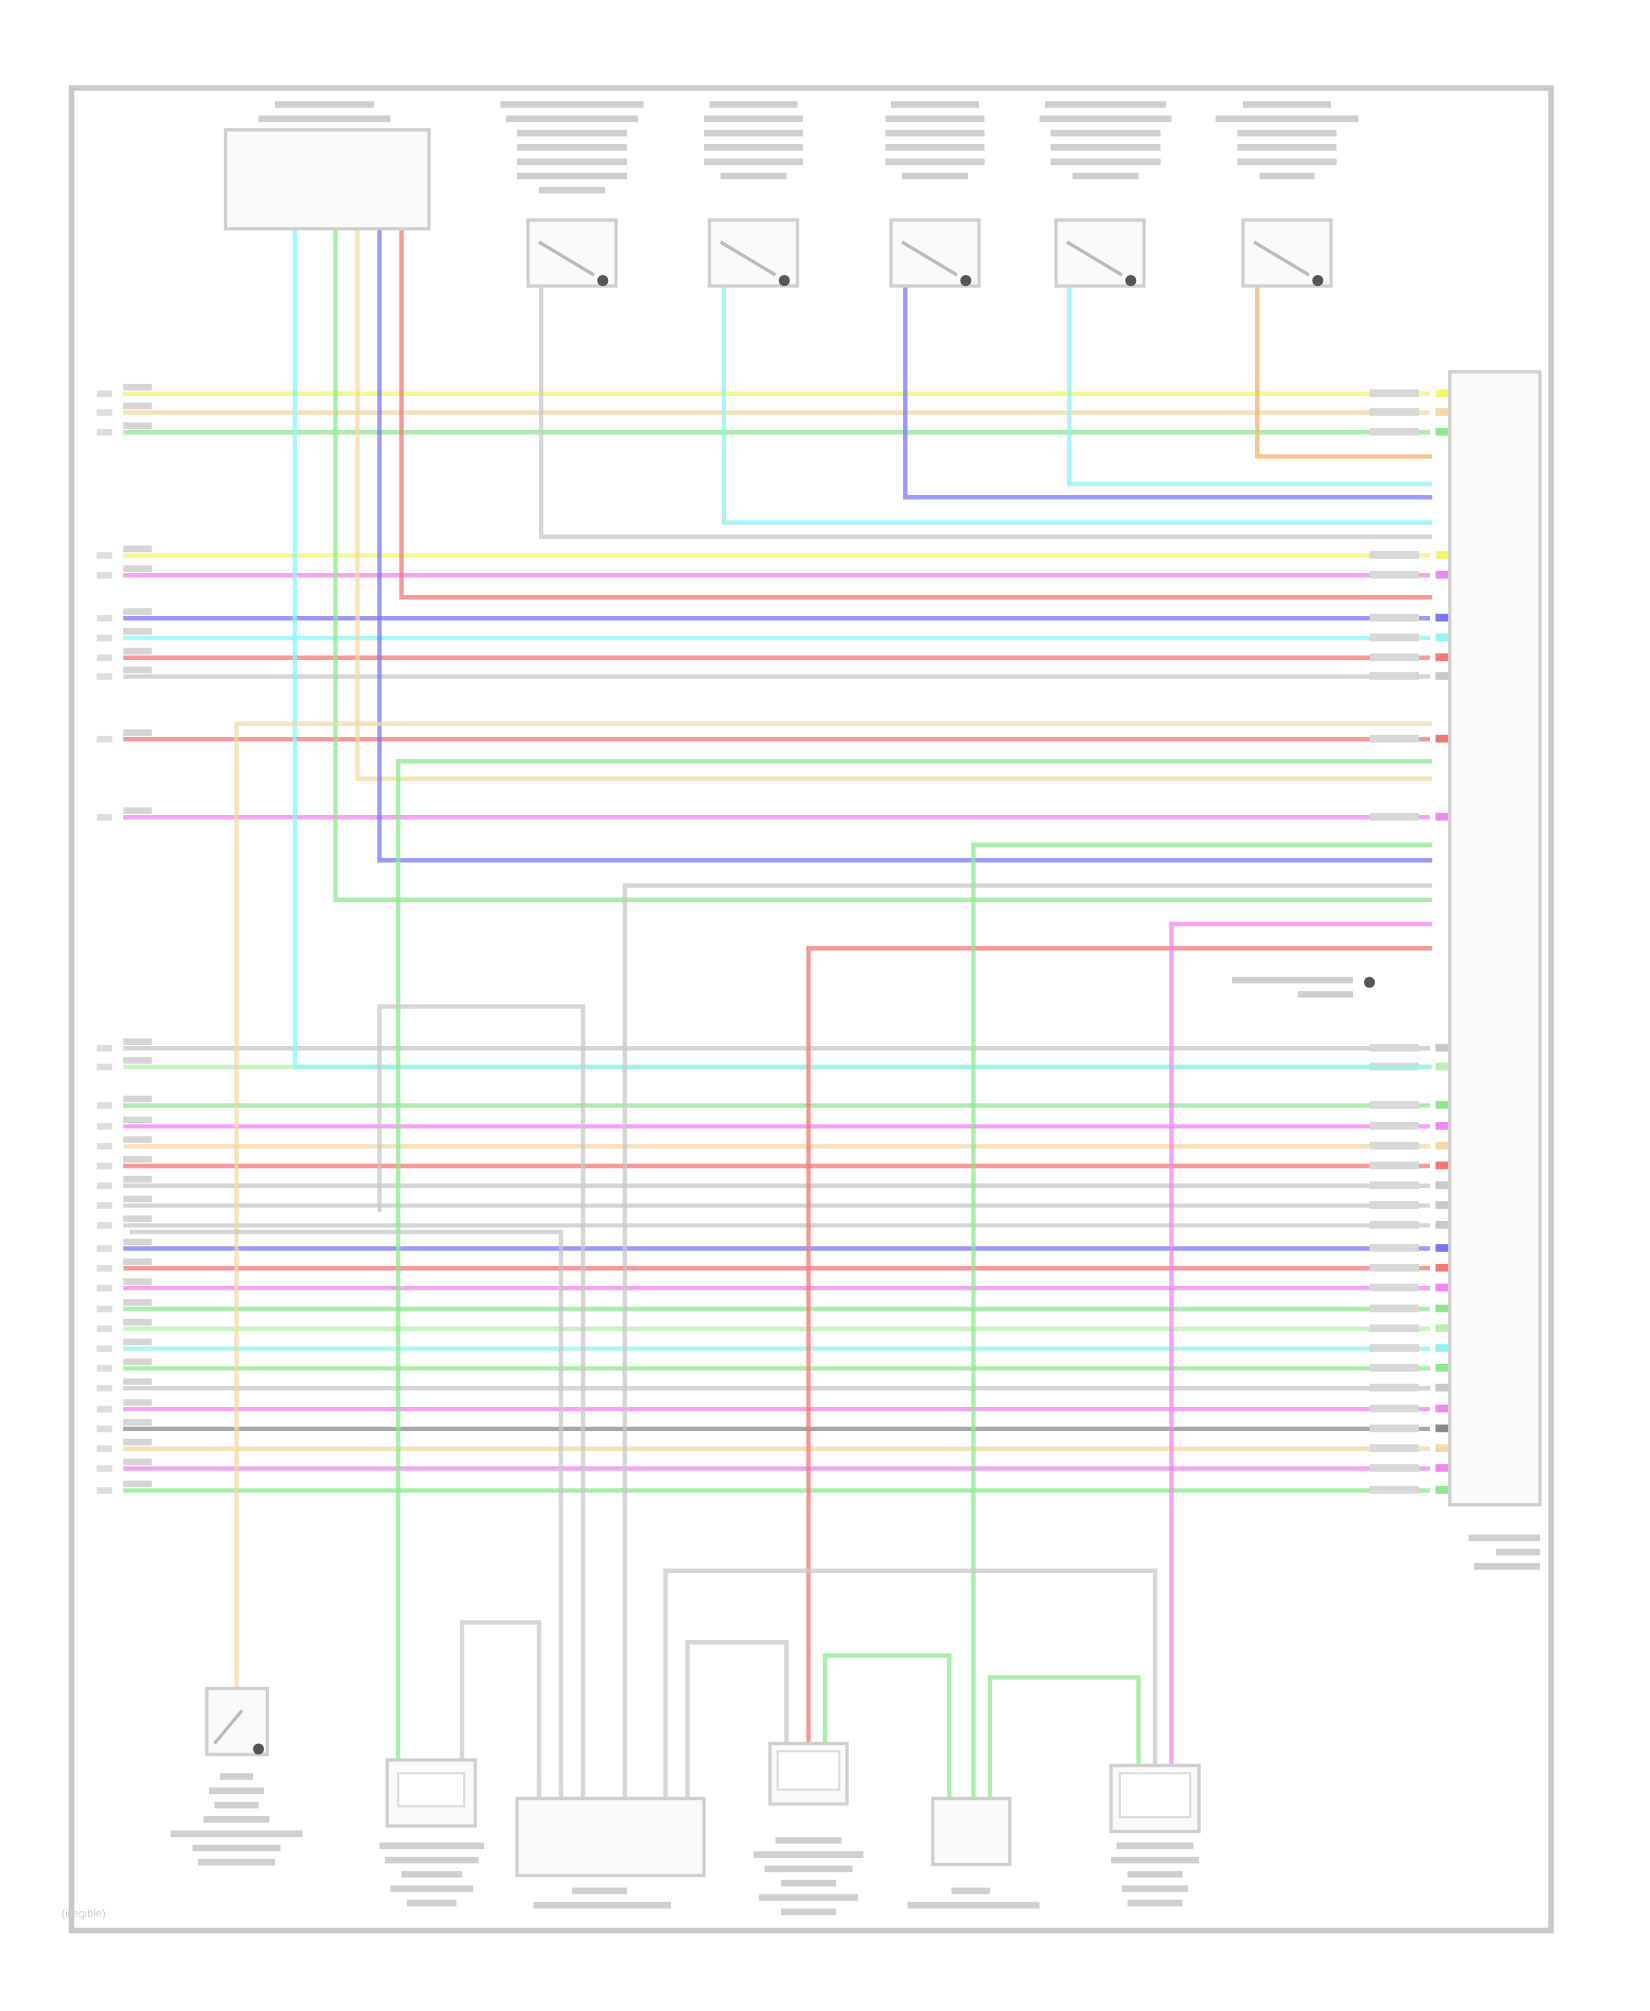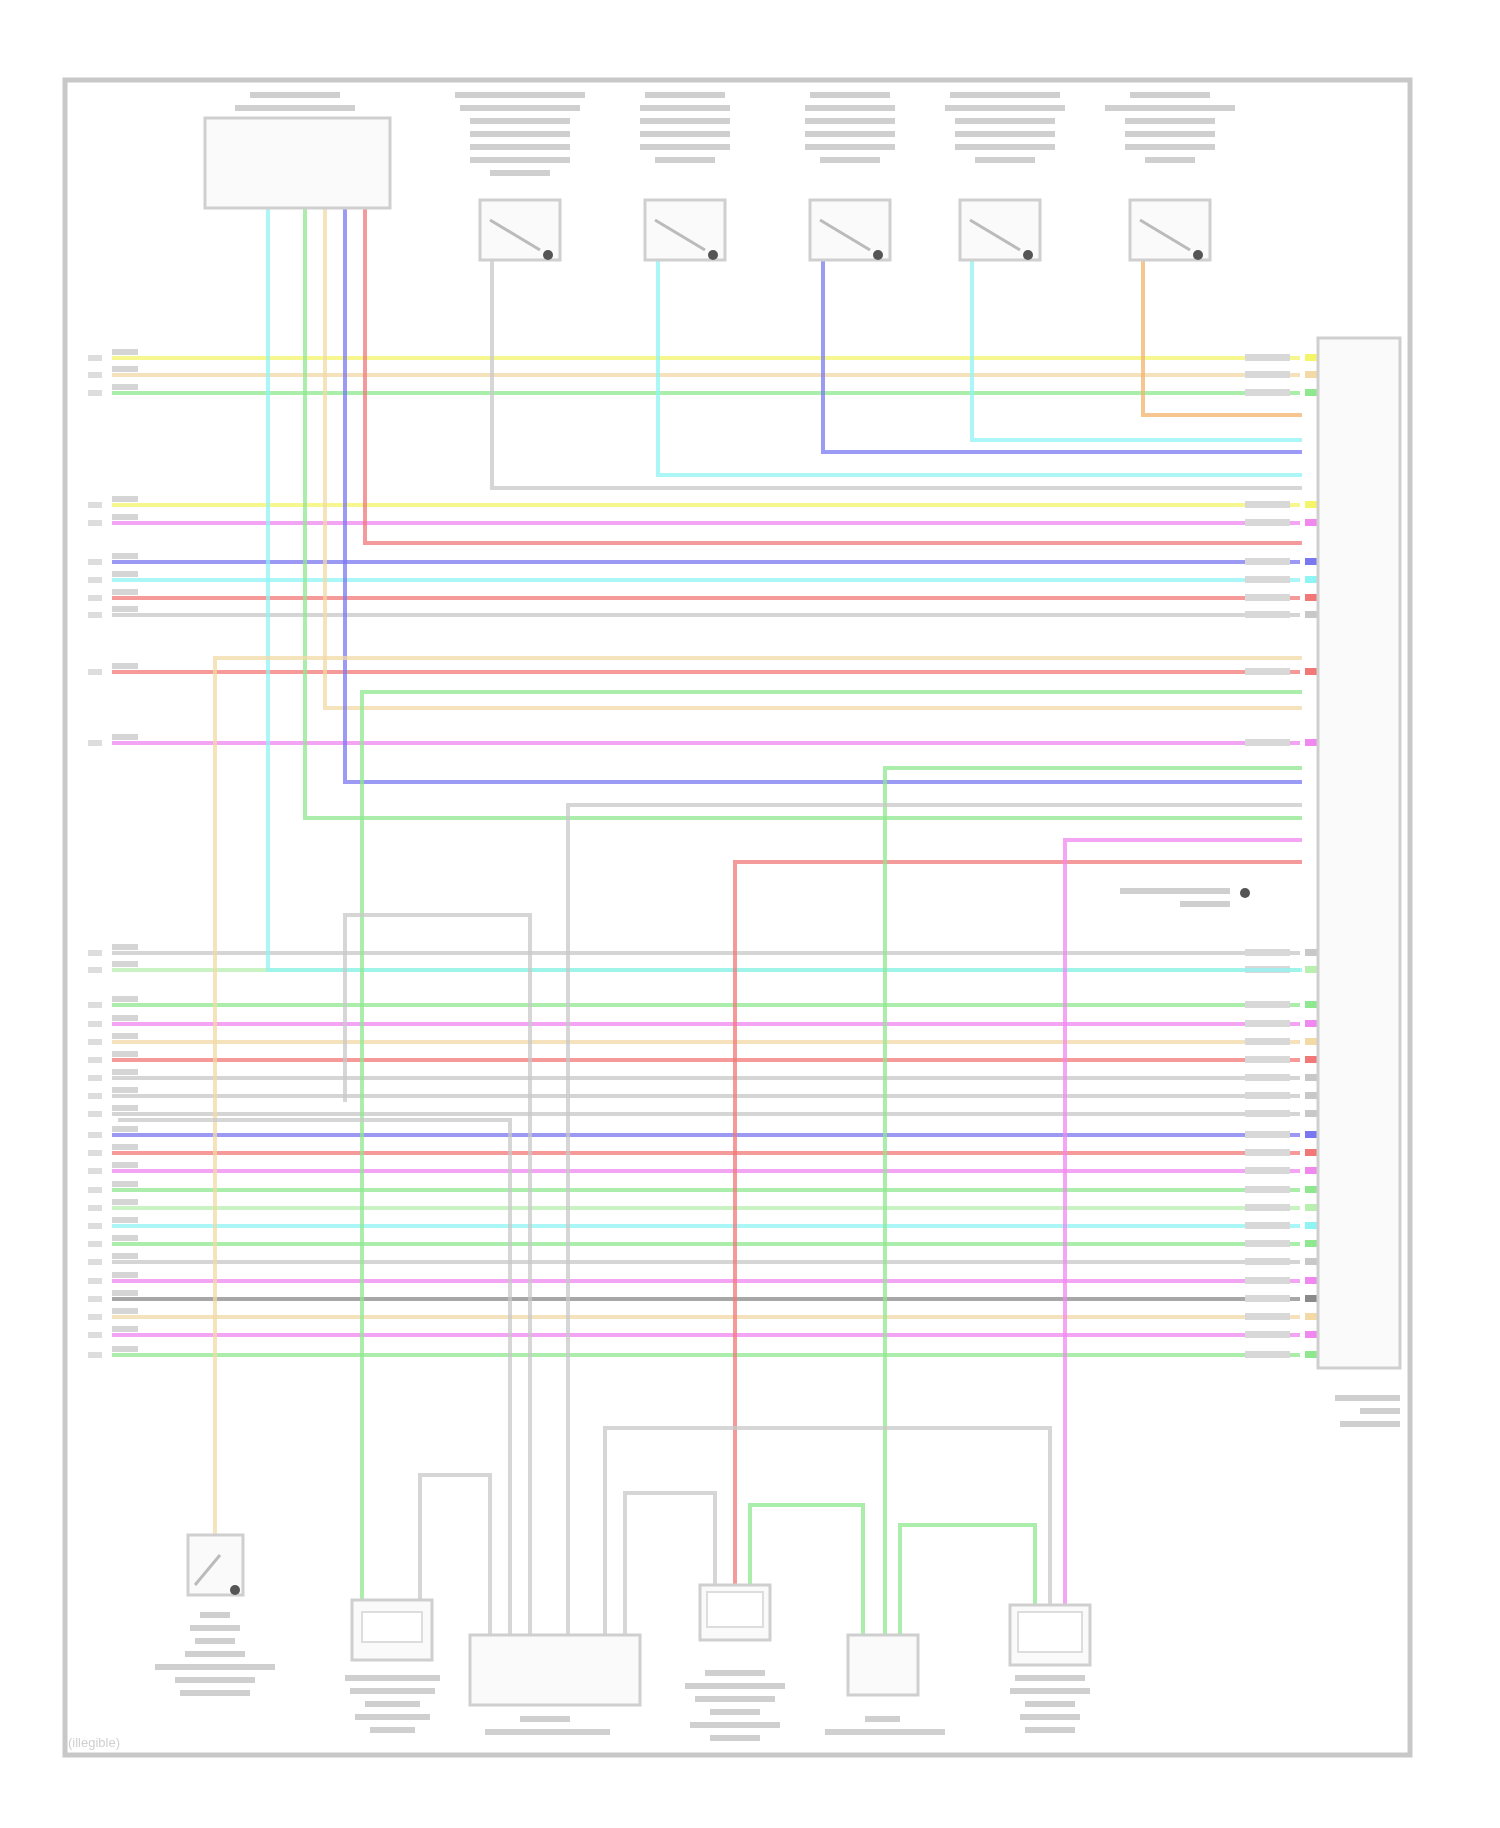--- a/index.html
+++ b/index.html
@@ -2,21 +2,21 @@
 <html><head>
 <meta charset="utf-8">
 <style>
   html,body{margin:0;padding:0;background:#ffffff;}
   body{width:1500px;height:1828px;position:relative;overflow:hidden;font-family:"Liberation Sans",sans-serif;}
   #diagram{position:absolute;left:0;top:0;width:1500px;height:1828px;}
   .frame{fill:none;stroke:#c8c8c8;stroke-width:5;}
   .comp{fill:#fafafa;stroke:#cfcfcf;stroke-width:3;}
   .txt{fill:#cfcfcf;}
   .wire{fill:none;stroke-width:4;stroke-linecap:square;opacity:.75;}
-  .legend{position:absolute;left:68px;top:1735px;font-size:13px;color:#d0d0d0;}
+  .legend{position:absolute;left:56px;top:1735px;font-size:10px;color:#d0d0d0;}
 </style>
 </head>
 <body>
 
 <svg id="diagram" viewBox="0 0 1500 1828" xmlns="http://www.w3.org/2000/svg">
   <rect class="frame" x="65" y="80" width="1345" height="1675"></rect>
 
   <g id="hwires">
       <line x1="112" x2="1300" y1="358" y2="358" stroke="#f5f56a" stroke-width="4" opacity="0.75"></line>
       <rect x="1245" y="354" width="45" height="7" fill="#d8d8d8"></rect>

